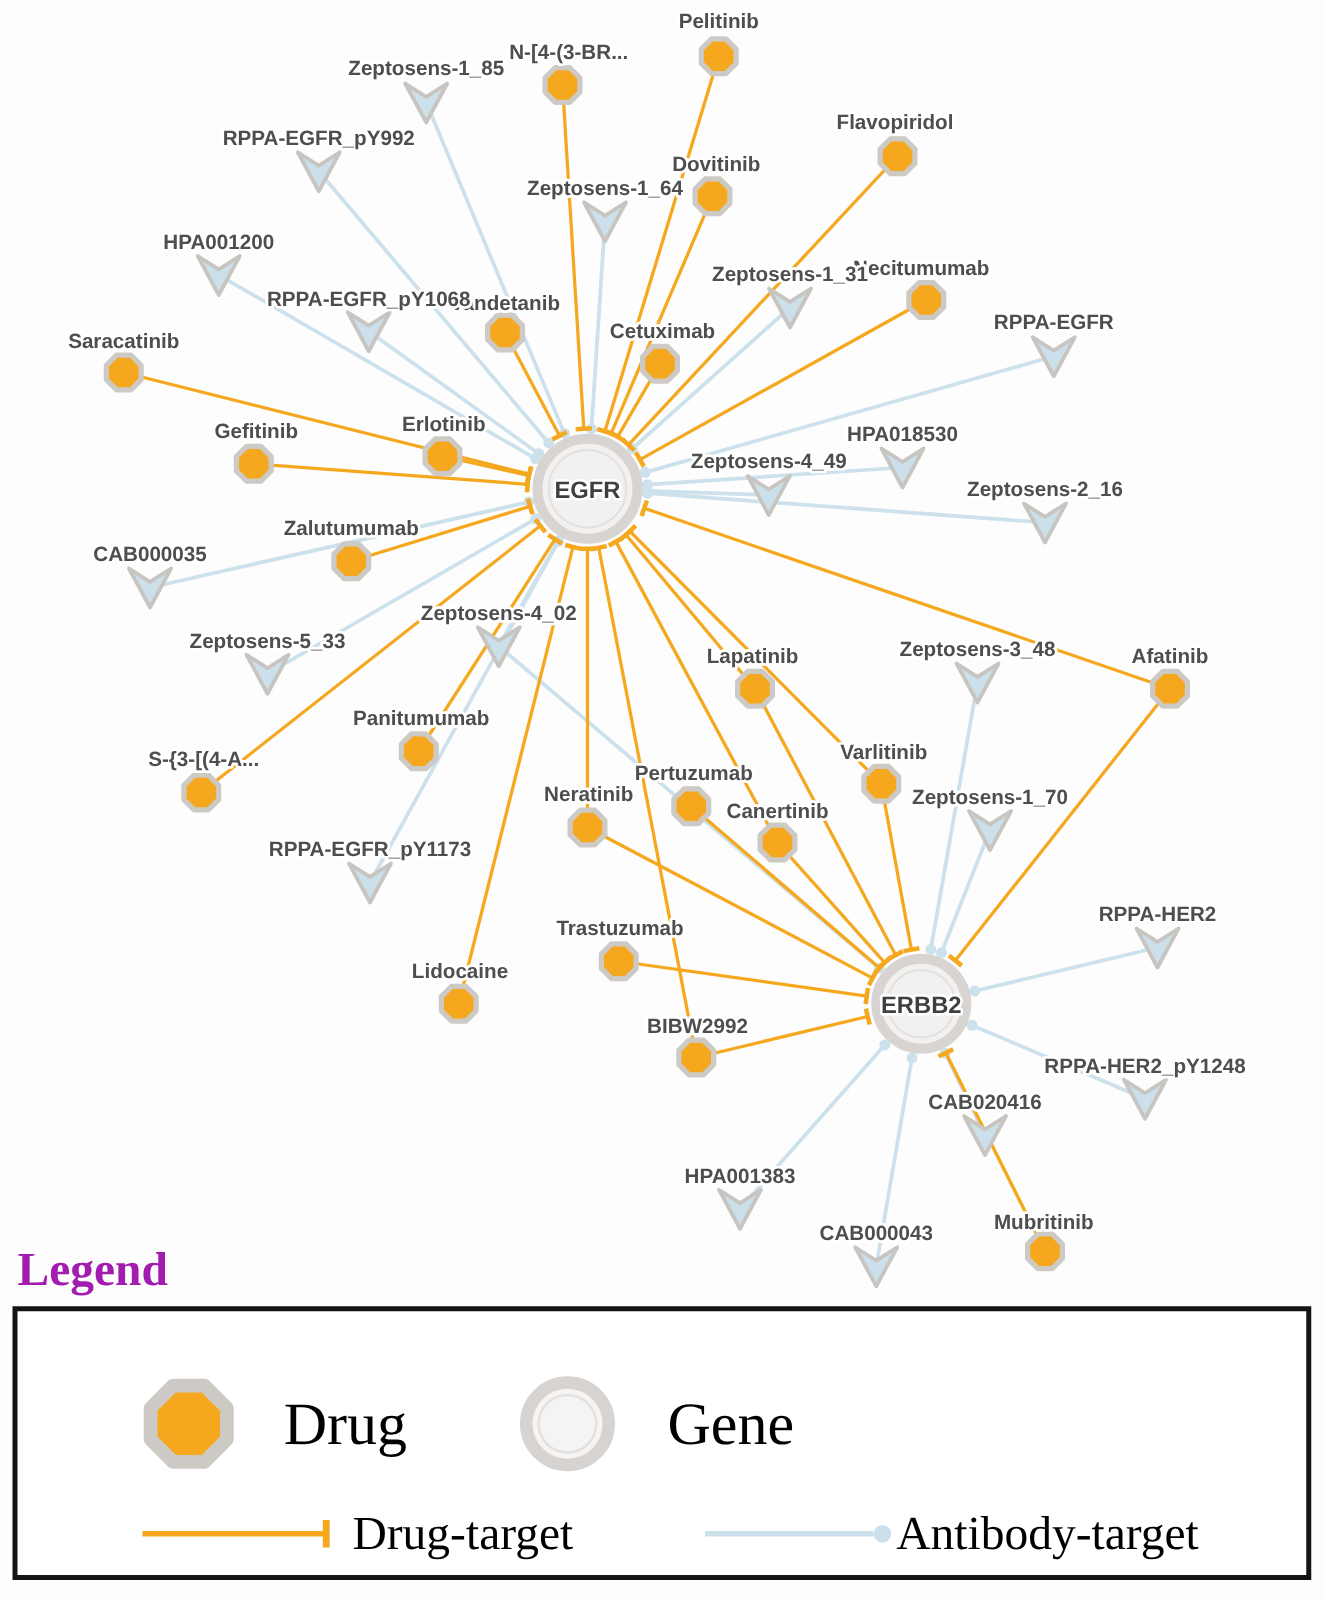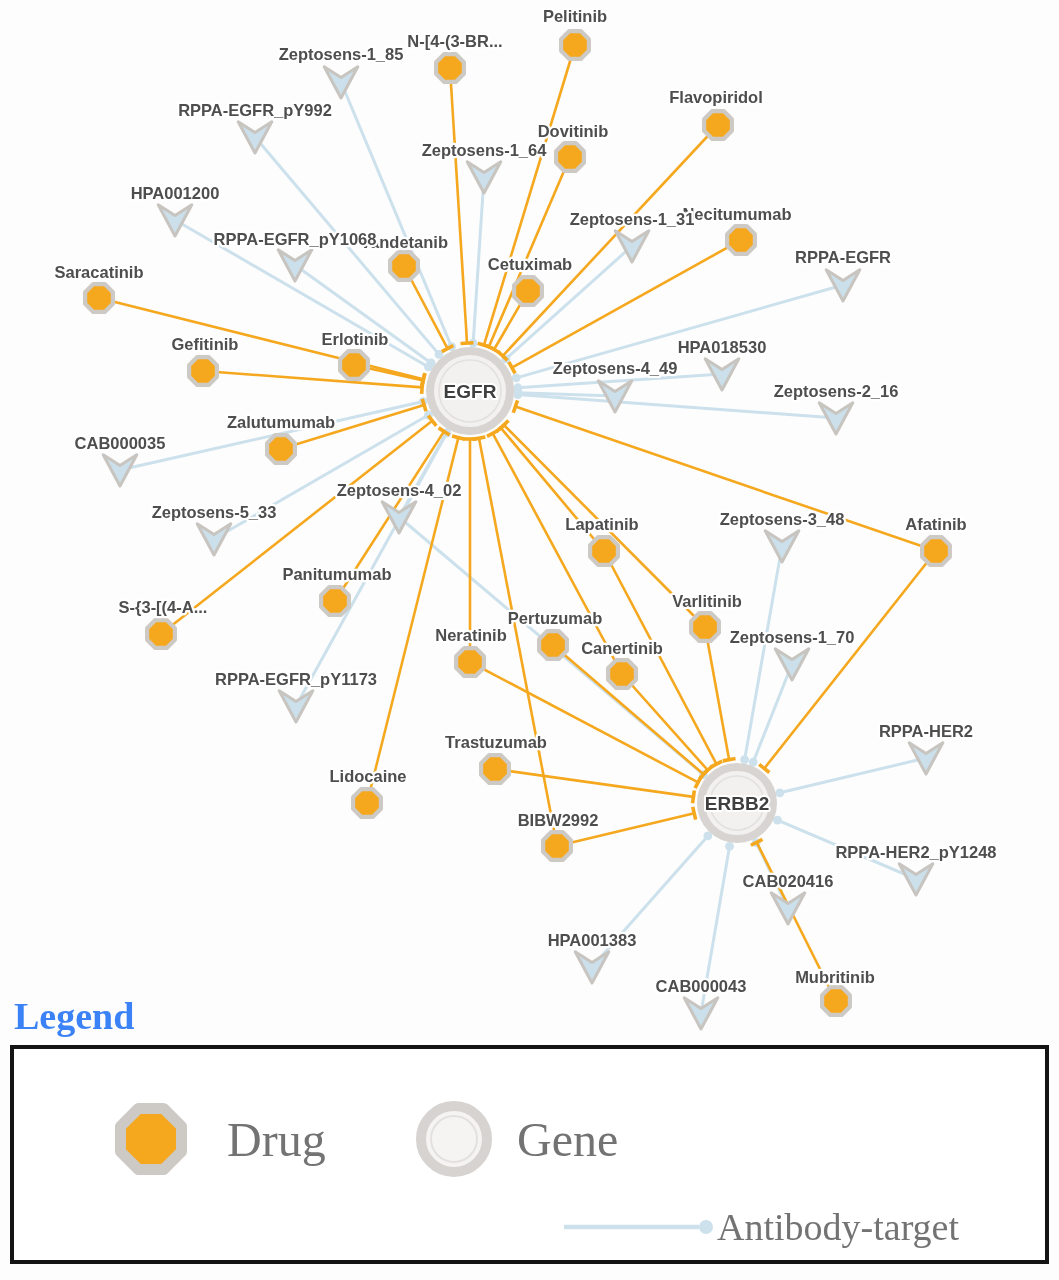--- a/index.html
+++ b/index.html
@@ -11,32 +11,32 @@
   .node-label{
     font-family:"Liberation Sans",sans-serif;font-size:16.5px;font-weight:bold;
     fill:#4E4E4E;stroke:#FFFFFF;stroke-width:4.5px;paint-order:stroke;stroke-linejoin:round;
   }
   .gene-label{
     font-family:"Liberation Sans",sans-serif;font-size:19px;font-weight:bold;
     fill:#3F3F3F;stroke:#FFFFFF;stroke-width:4px;paint-order:stroke;stroke-linejoin:round;
   }
   .legend-title{
     position:absolute;left:14px;top:994px;
-    font-family:"Liberation Serif",serif;font-weight:bold;font-size:38px;color:#3b82f6;
+    font-family:"Liberation Serif",serif;font-weight:bold;font-size:38px;color:#a21caf;
   }
   .legend-box{
     position:absolute;left:10px;top:1045px;width:1031px;height:211px;
     border:4px solid #141414;background:#ffffff;
   }
   .legend-item{position:absolute;display:flex;align-items:center;}
-  .legend-item span{font-family:"Liberation Serif",serif;color:#737373;white-space:nowrap;}
+  .legend-item span{font-family:"Liberation Serif",serif;color:#000000;white-space:nowrap;}
   .node-item span{font-size:48px;}
   .edge-item span{font-size:38px;}
   #li-drug{left:85px;top:38px;gap:24px;}
-  #li-gene{left:390px;top:40px;gap:13px;}
+  #li-gene{left:390px;top:40px;gap:30px;}
   #li-antibody{left:678px;top:40px;gap:6px;}
   #li-drug-target{left:95px;top:156px;gap:8px;}
   #li-antibody-target{left:545px;top:156px;gap:0;}
 </style>
 </head>
 <body>
 
 <div class="page">
 
   <svg id="network-svg" width="1059" height="1050" viewBox="0 0 1059 1050">
@@ -251,20 +251,27 @@
 
     <div class="legend-item node-item" id="li-gene">
       <svg width="100" height="100" viewBox="-50 -50 100 100">
         <circle cx="0" cy="0" r="33" fill="#F5F4F3" stroke="#D6D3D0" stroke-width="10"></circle>
         <circle cx="0" cy="0" r="23" fill="none" stroke="#E3E1DF" stroke-width="2"></circle>
       </svg>
       <span>Gene</span>
     </div>
 
 
+    <div class="legend-item edge-item" id="li-drug-target">
+      <svg width="165" height="30" viewBox="0 0 165 30">
+        <line x1="5" y1="15" x2="152" y2="15" stroke="#F5A81E" stroke-width="4.5"></line>
+        <line x1="152" y1="4" x2="152" y2="26" stroke="#F5A81E" stroke-width="5.5"></line>
+      </svg>
+      <span>Drug-target</span>
+    </div>
 
     <div class="legend-item edge-item" id="li-antibody-target">
       <svg width="158" height="30" viewBox="0 0 158 30">
         <line x1="5" y1="15" x2="140" y2="15" stroke="#CCE1EC" stroke-width="4.5"></line>
         <circle cx="147" cy="15" r="7" fill="#CCE1EC"></circle>
       </svg>
       <span>Antibody-target</span>
     </div>
 
   </div>

